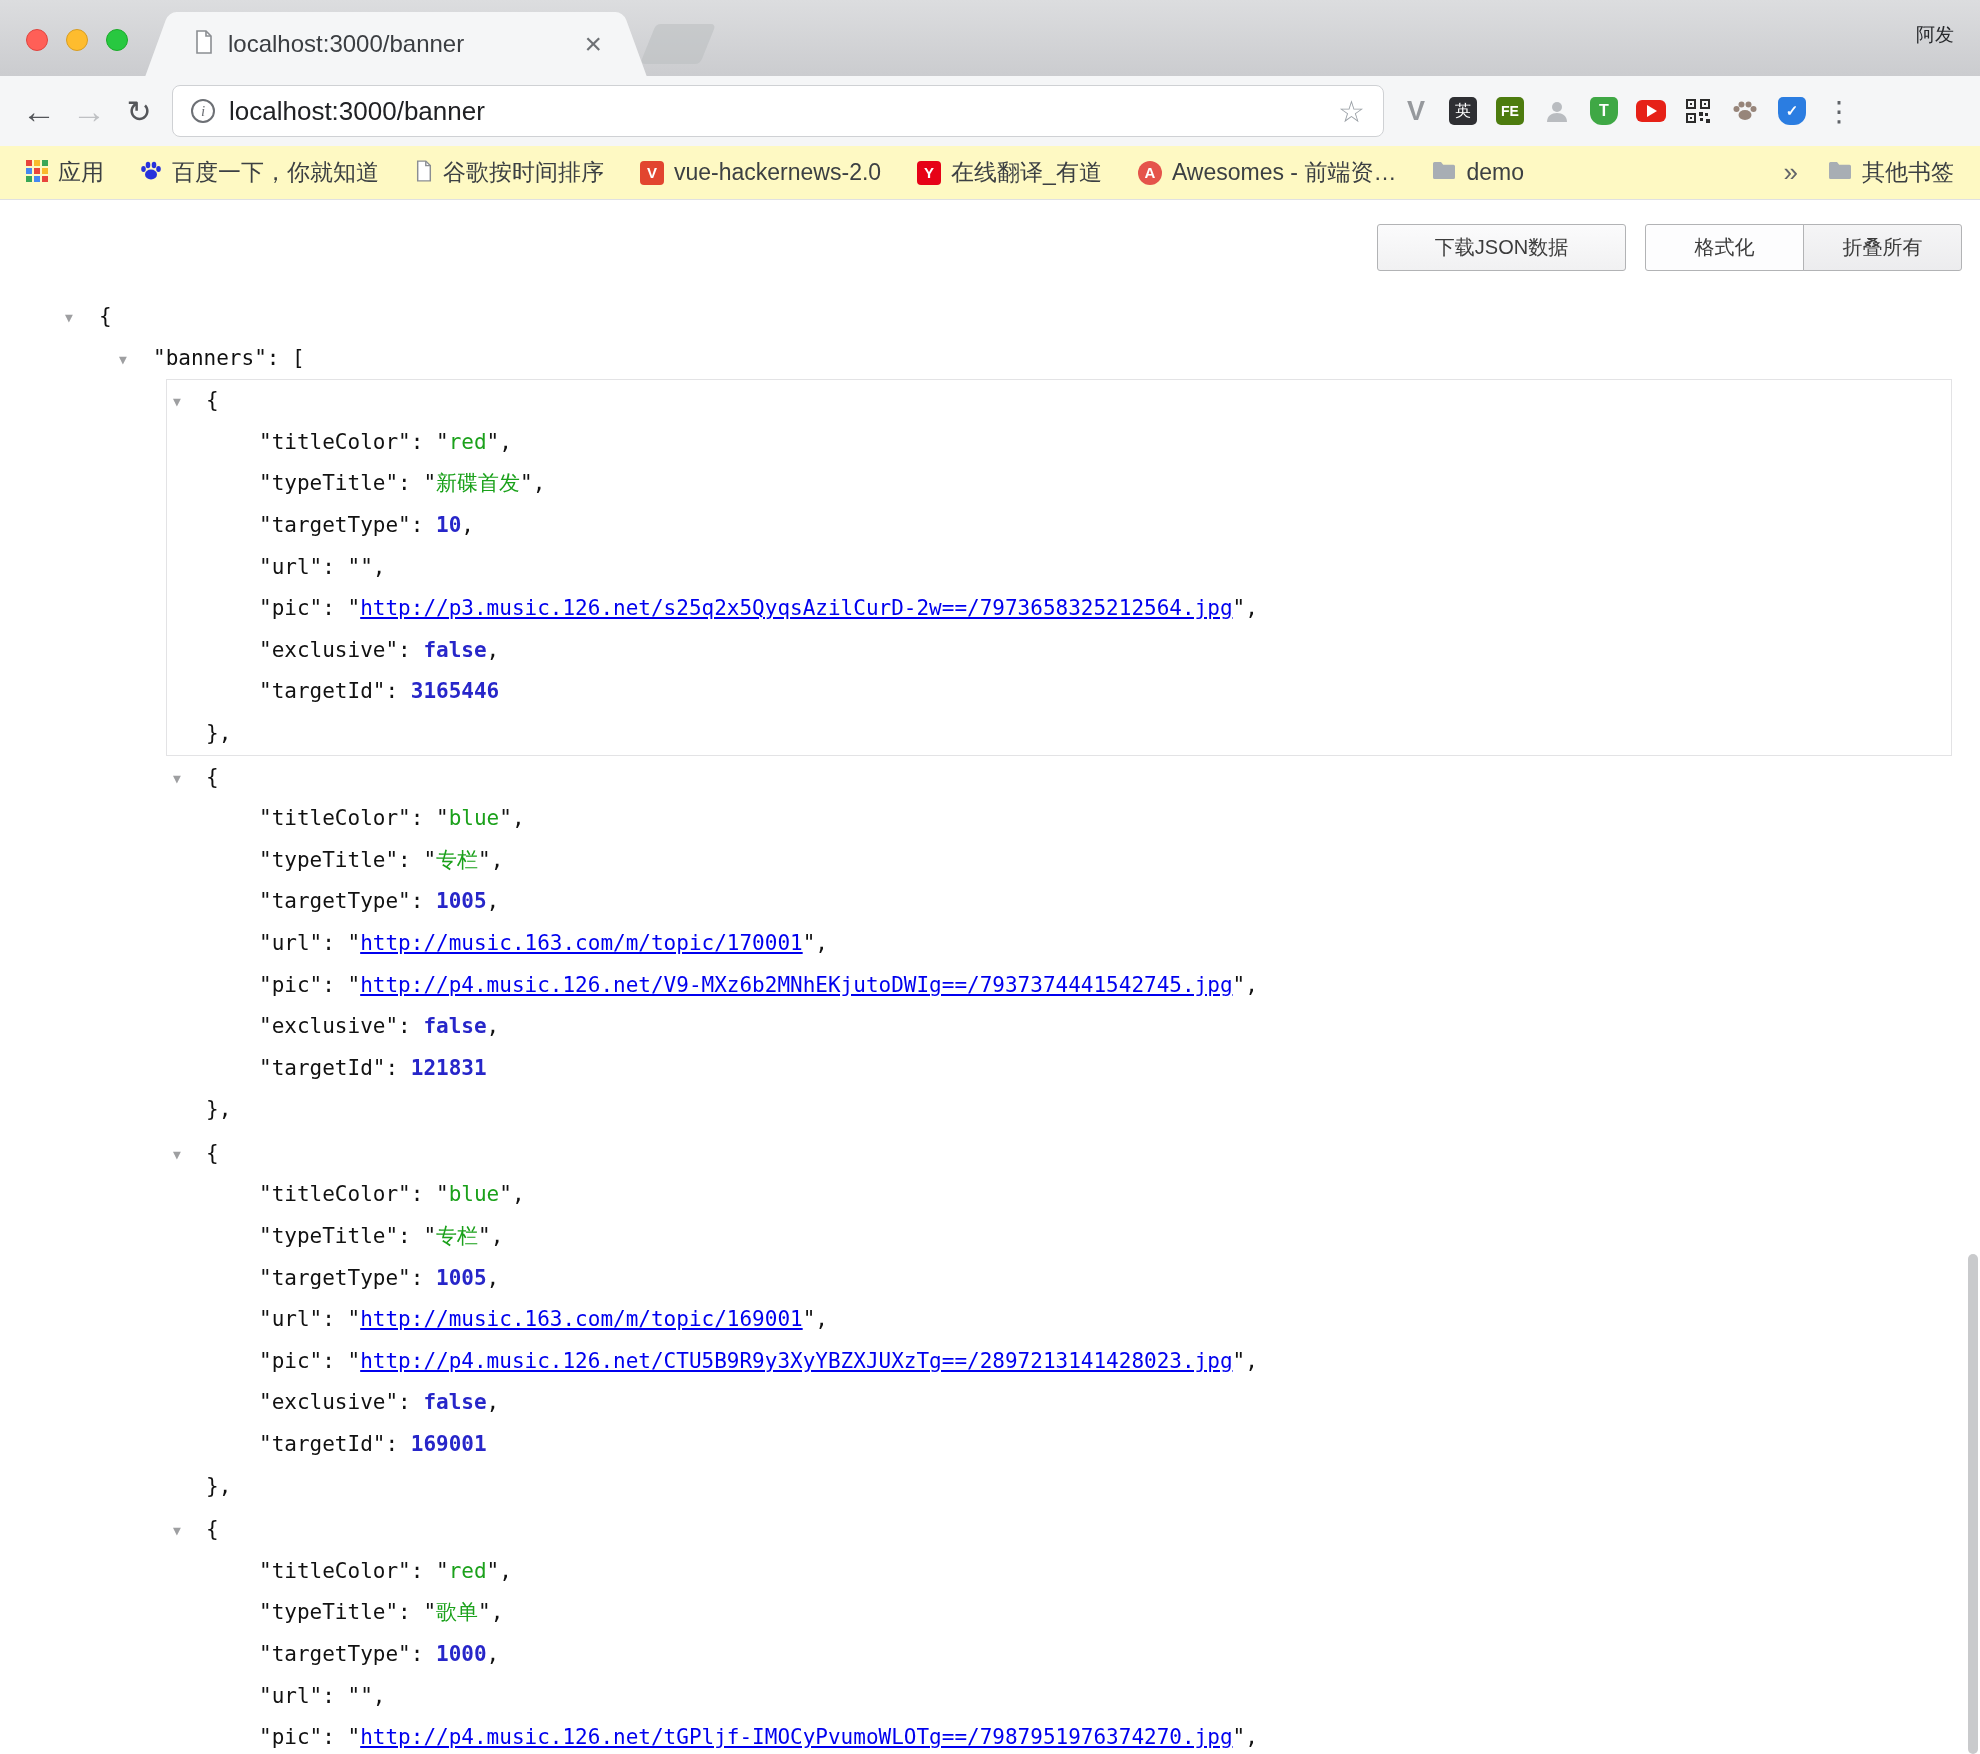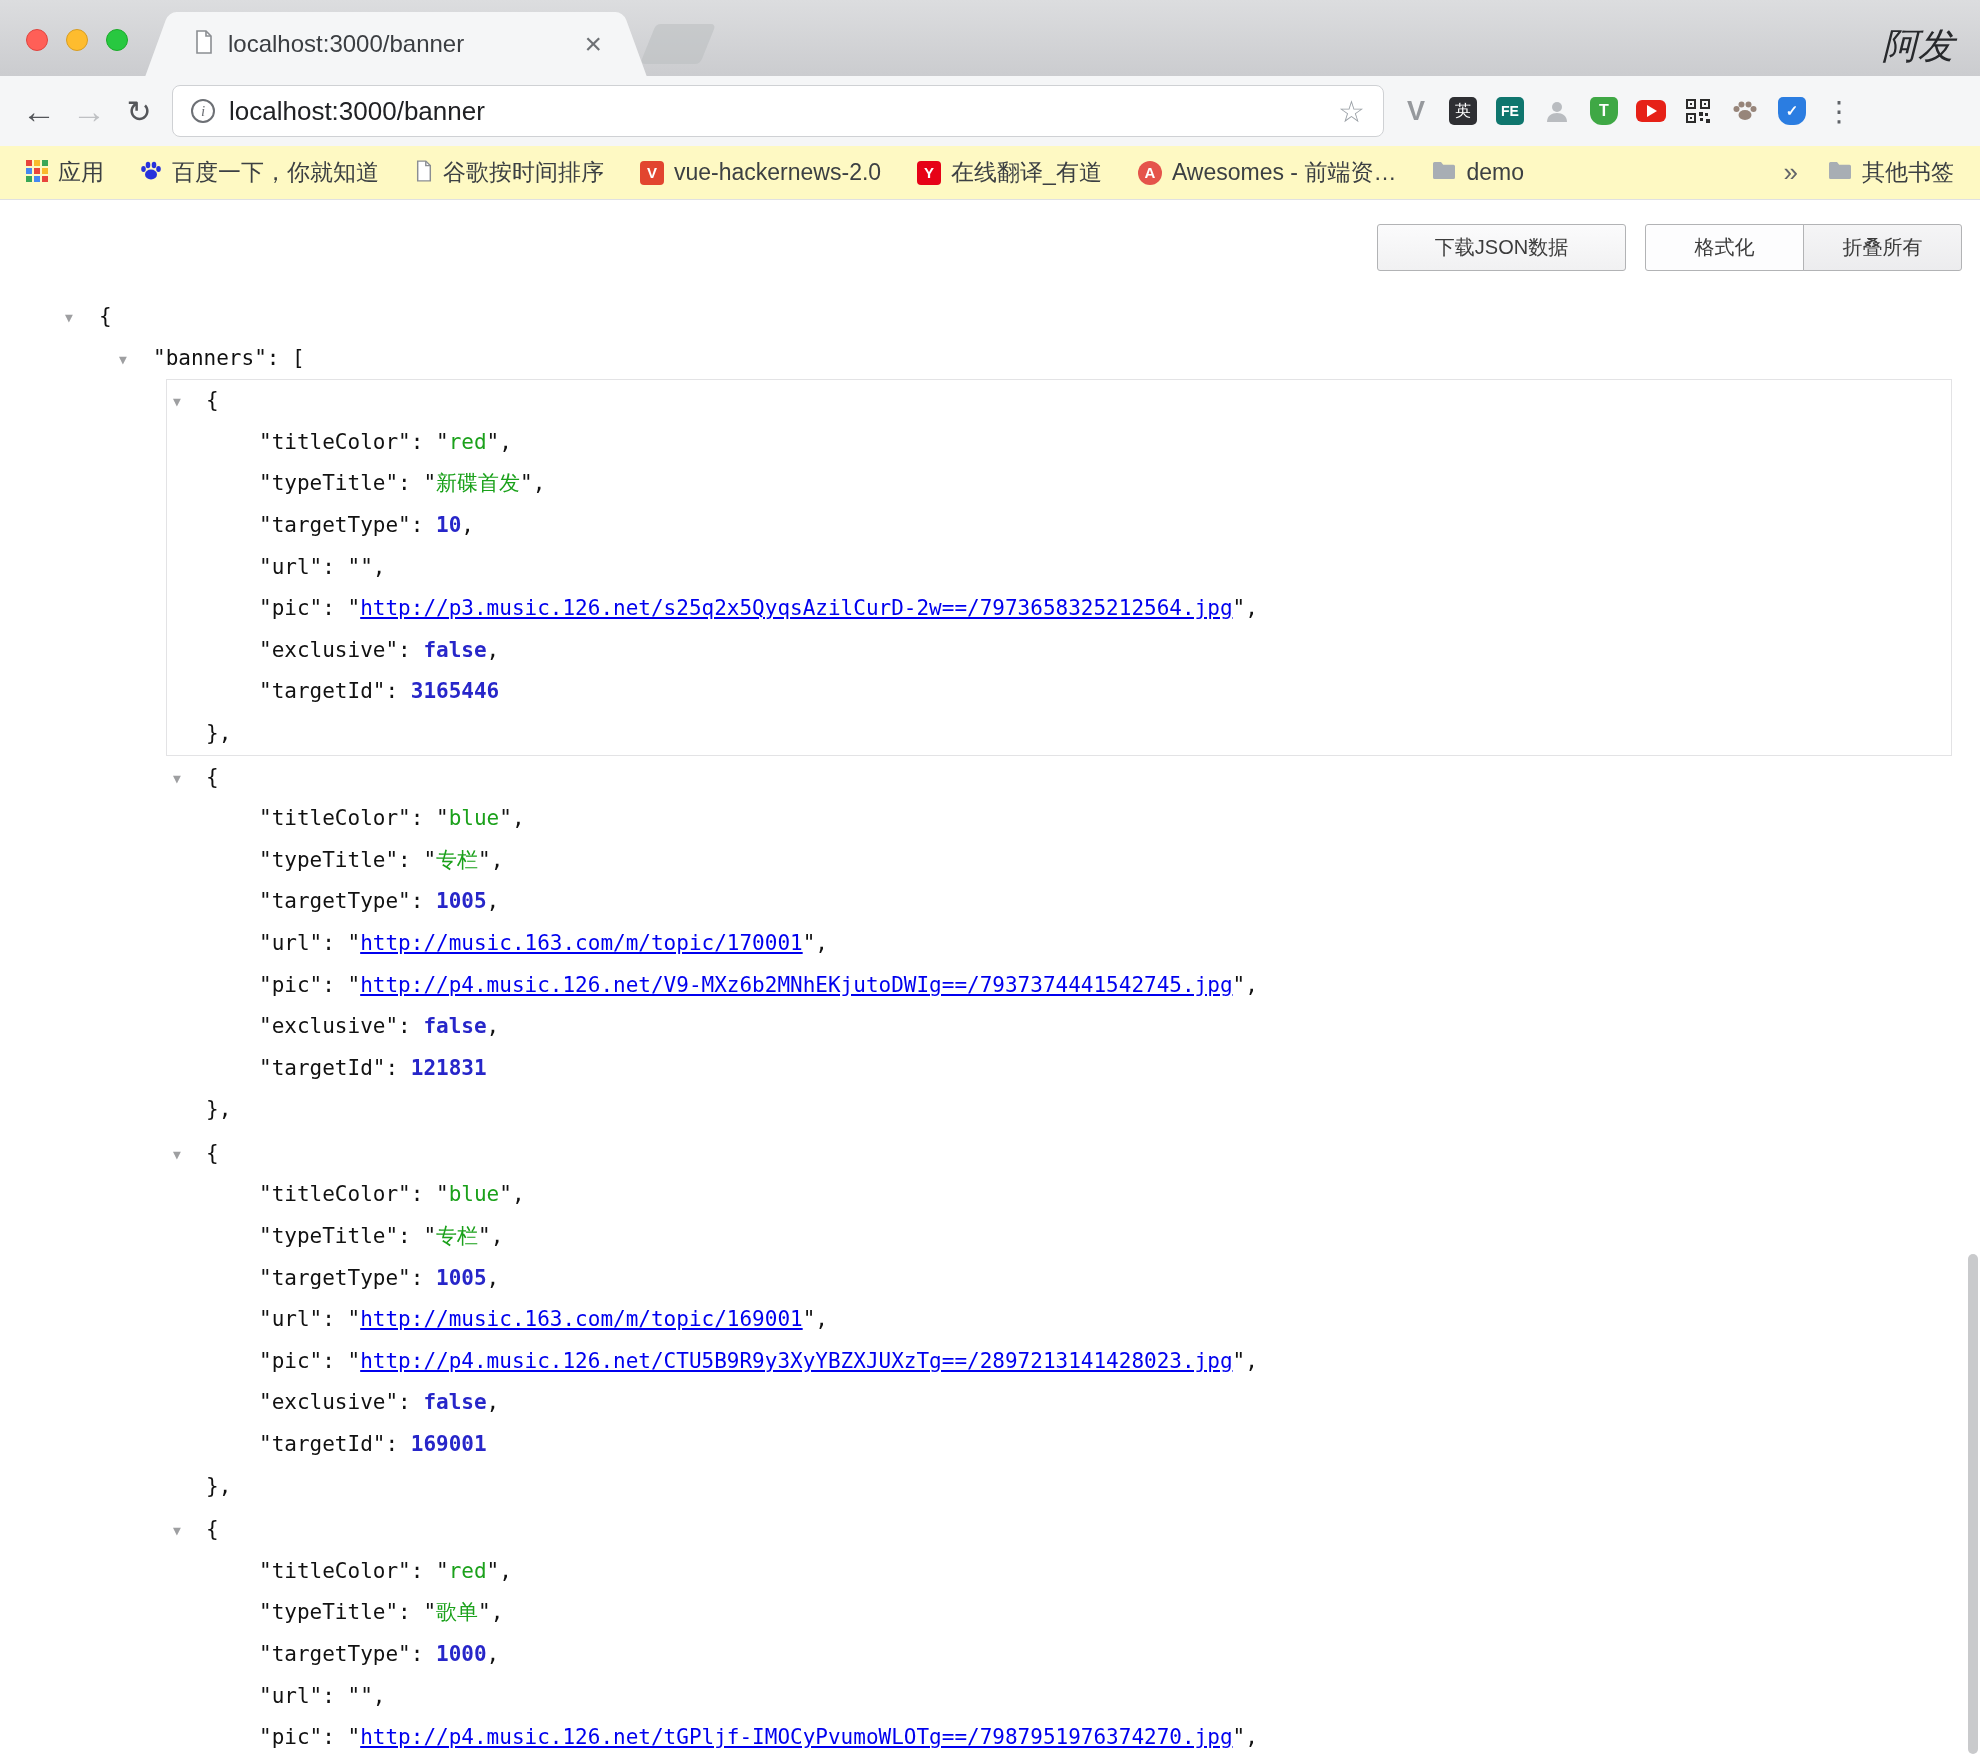--- a/index.html
+++ b/index.html
@@ -20,21 +20,21 @@
     display:flex; align-items:center; padding:0 18px 0 22px; z-index:2; }
   .tab::before { content:""; position:absolute; left:-15px; bottom:0; width:34px; height:100%;
     background:#f5f6f7; transform:skewX(-20deg); border-radius:8px 0 0 0; z-index:-1; }
   .tab::after { content:""; position:absolute; right:-15px; bottom:0; width:34px; height:100%;
     background:#f5f6f7; transform:skewX(20deg); border-radius:0 8px 0 0; z-index:-1; }
   .tab-title { margin-left:14px; font-size:24px; color:#3b3e42; white-space:nowrap;
     overflow:hidden; flex:1; }
   .tab-close { font-size:30px; color:#6e7175; line-height:1; margin-left:10px; cursor:pointer; }
   .newtab { position:absolute; left:648px; top:24px; width:60px; height:40px;
     background:#bdbfc2; opacity:.6; transform:skewX(-22deg); border-radius:5px; }
-  .profile { position:absolute; right:26px; top:22px; font-size:36px; color:#27292c;font-style:italic; }
+  .profile { position:absolute; right:26px; top:22px; font-size:19px; color:#27292c; }
 
   
   .navbar { height:70px; background:#f5f6f7; display:flex; align-items:center; padding:0 14px; }
   .navbtn { width:50px; height:50px; display:flex; align-items:center; justify-content:center;
     font-size:34px; color:#54565a; cursor:pointer; }
   .navbtn.disabled { color:#bfc1c4; }
   .navbtn.reload { font-size:30px; }
   .omnibox { height:52px; width:1212px; margin-left:8px; background:#fff;
     border:1px solid #cfd1d4; border-radius:8px; display:flex; align-items:center; padding:0 18px; }
   .info-icon { width:24px; height:24px; border:2px solid #6d7075; border-radius:50%;
@@ -42,21 +42,21 @@
     font-family:"Liberation Serif", serif; font-size:15px; font-style:italic; color:#6d7075; }
   .url-text { margin-left:14px; font-size:26px; color:#202124; white-space:nowrap; }
   .star-btn { margin-left:auto; font-size:30px; color:#9aa0a6; cursor:pointer; }
 
   .ext-strip { display:flex; align-items:center; gap:15px; margin-left:16px; }
   .exticon { width:32px; height:32px; display:flex; align-items:center; justify-content:center; cursor:pointer; }
   .ic-v { font-size:27px; font-weight:bold; color:#96999d; }
   .ic-sq { width:28px; height:28px; border-radius:5px; color:#fff; display:flex;
     align-items:center; justify-content:center; font-weight:bold; }
   .ic-en { background:#2e2f33; font-size:16px; font-weight:normal; }
-  .ic-fe { background:#0f766e; font-size:14px; }
+  .ic-fe { background:#4d7c0f; font-size:14px; }
   .ic-shieldT { background:#3fa845; border-radius:5px 5px 12px 12px; font-size:16px; }
   .ic-shieldC { background:#2b7de1; border-radius:5px 5px 12px 12px; font-size:15px; }
   .ic-yt { width:30px; height:22px; background:#e62117; border-radius:6px; position:relative; }
   .ic-yt::after { content:""; position:absolute; left:11px; top:5px;
     border-left:10px solid #fff; border-top:6px solid transparent; border-bottom:6px solid transparent; }
   .ic-menu { font-size:28px; color:#5f6368; }
 
   
   .bookmarks { height:54px; background:#fef9c3; border-bottom:1px solid #dfe0e2;
     display:flex; align-items:center; padding:0 26px; gap:36px; }

